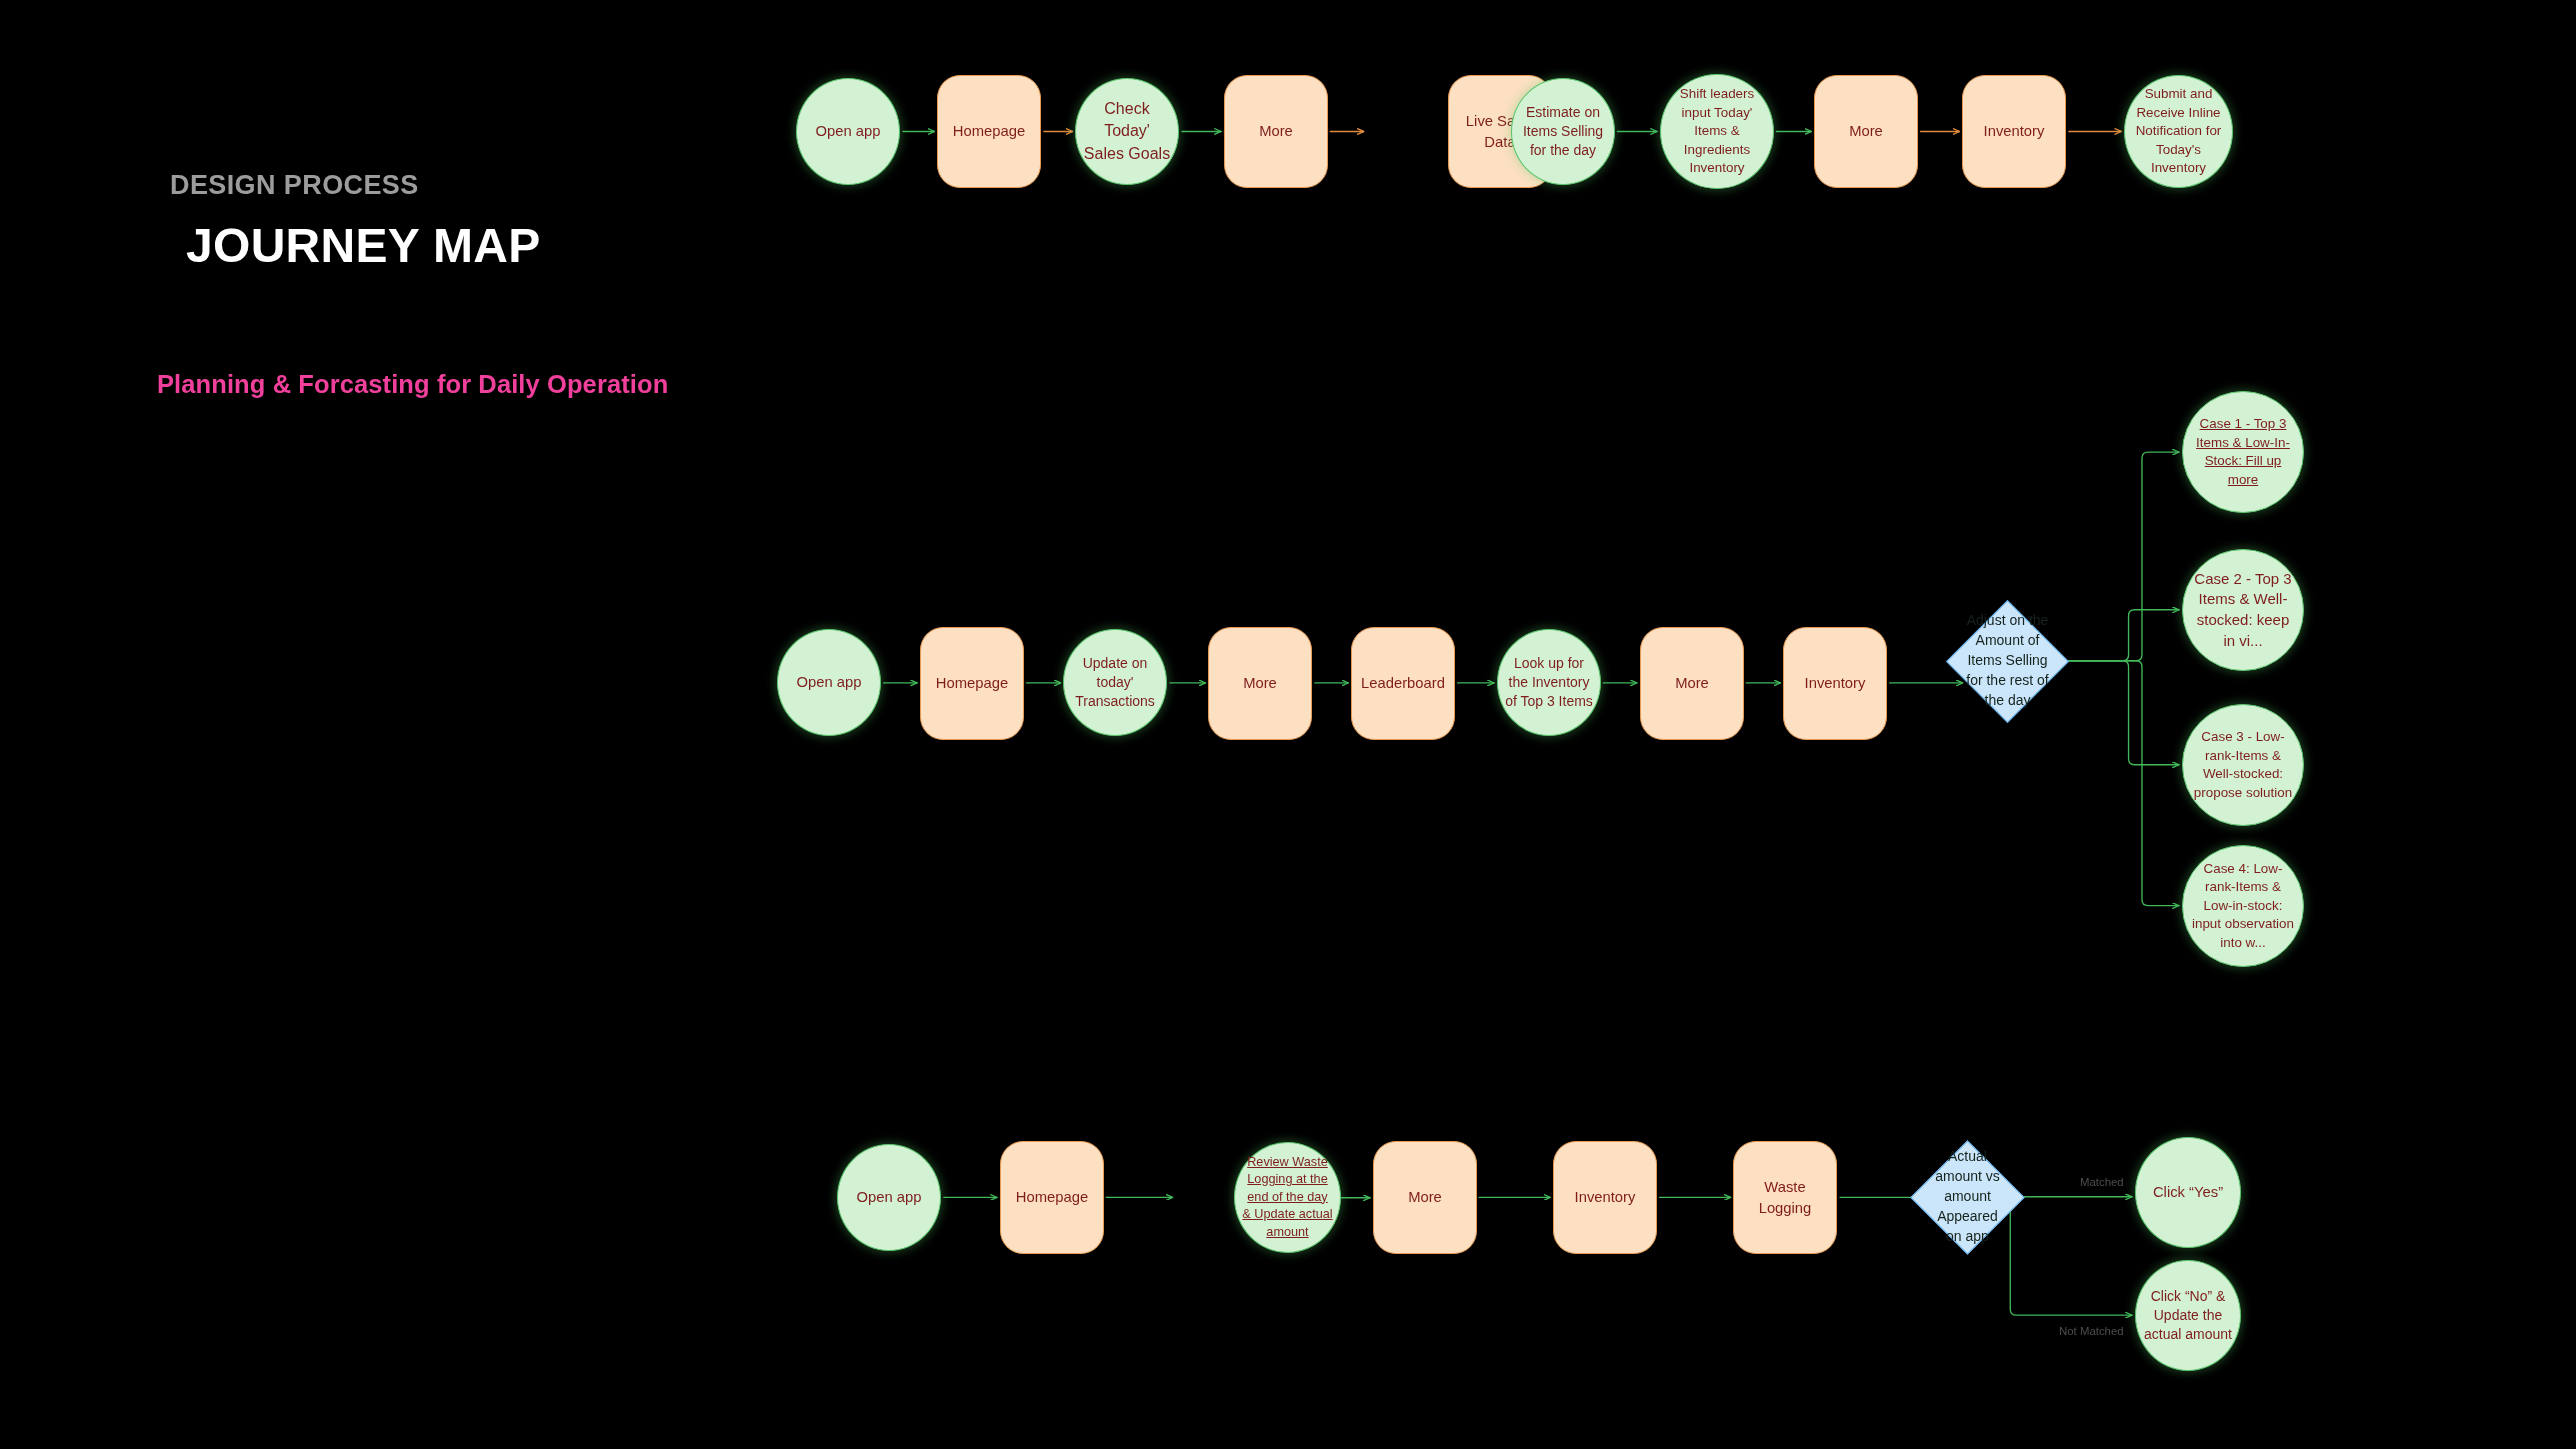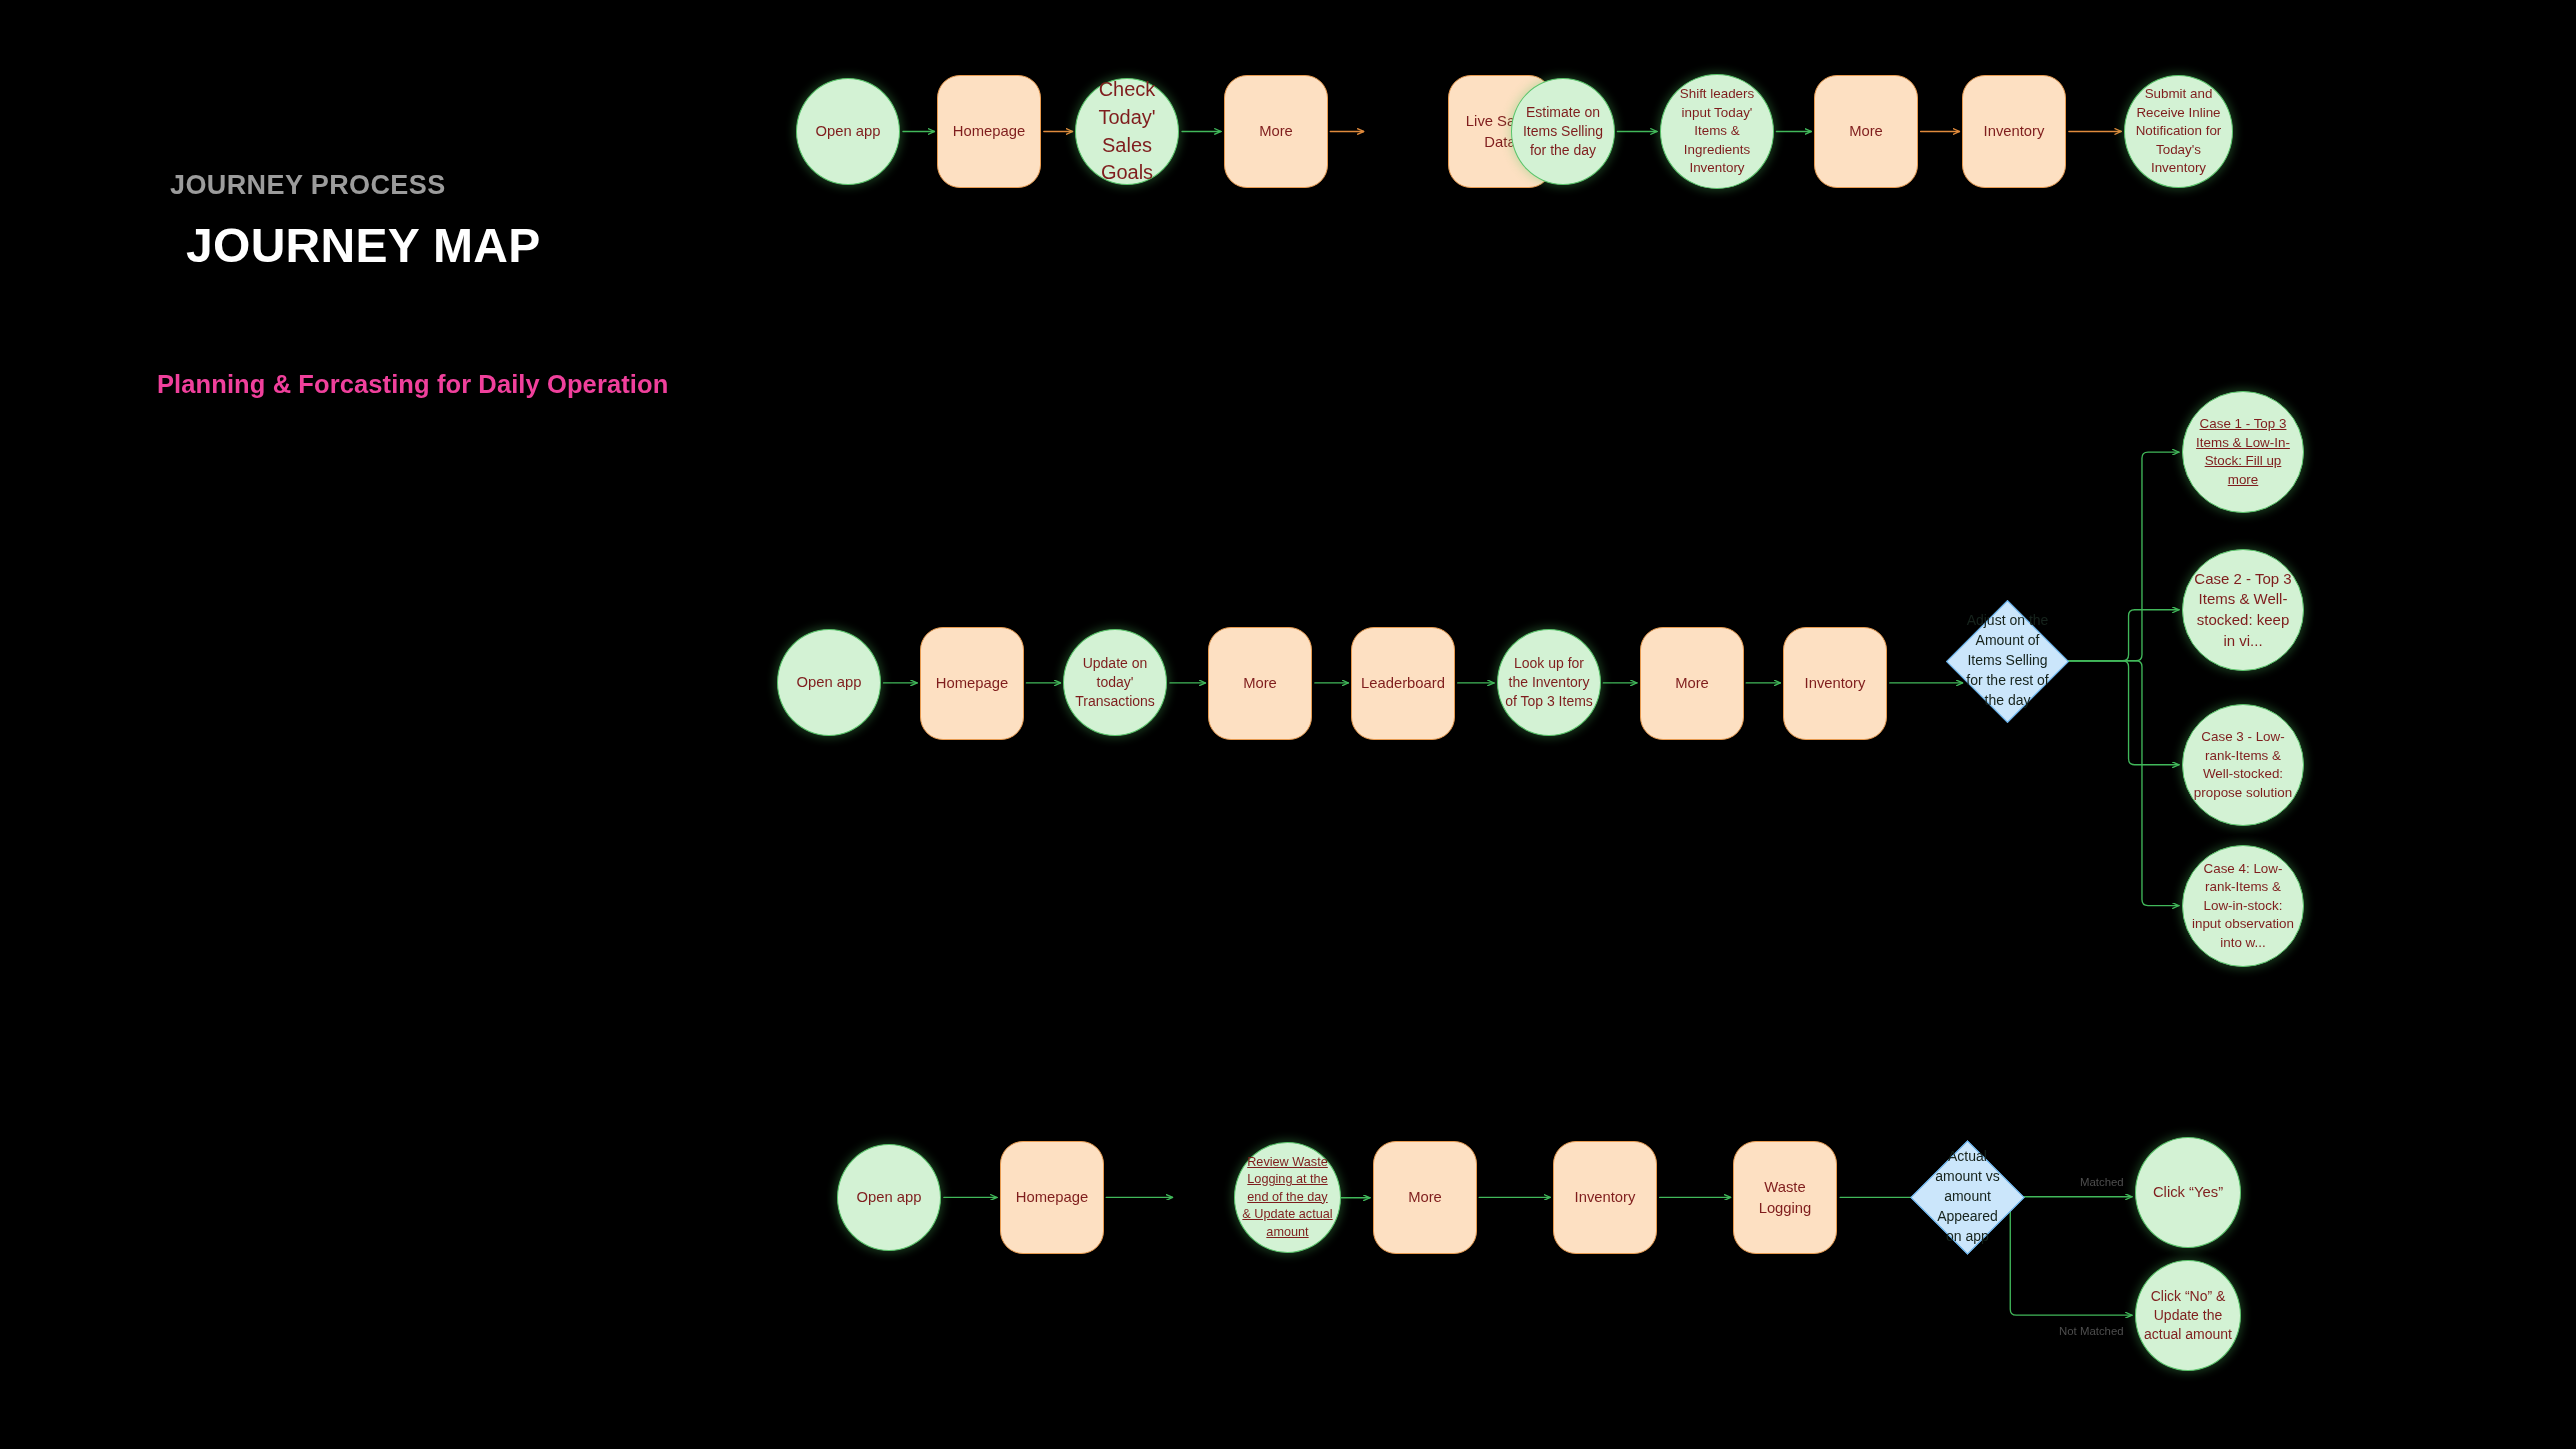--- a/index.html
+++ b/index.html
@@ -80,21 +80,21 @@
     font-size: 11.4px;
     white-space: nowrap;
   }
 </style>
 </head>
 <body>
 
 <div id="canvas">
 
   <div id="title-block">
-    <p class="eyebrow">JOURNEY PROCESS</p>
+    <p class="eyebrow">DESIGN PROCESS</p>
     <h1 class="main-title">JOURNEY MAP</h1>
   </div>
   <p class="subtitle">Planning &amp; Forcasting for Daily Operation</p>
 
   <svg id="edges" viewBox="0 0 3840 2160">
     <defs>
       <marker id="ag" markerWidth="11" markerHeight="9" refX="10" refY="4.5" orient="auto" markerUnits="userSpaceOnUse">
         <path d="M0,0 L10,4.5 L0,9" fill="none" stroke="#41b85a" stroke-width="2"></path>
       </marker>
       <marker id="ao" markerWidth="11" markerHeight="9" refX="10" refY="4.5" orient="auto" markerUnits="userSpaceOnUse">
@@ -134,21 +134,21 @@
       </g>
   </svg>
 
   <div id="nodes-layer">
       <div class="node n-green" style="left: 796px; top: 78px; width: 104px; height: 107px; font-size: 14.8px;">
         <span>Open app</span>
       </div>
       <div class="node n-orange" style="left: 937px; top: 75px; width: 104px; height: 113px; font-size: 14.8px;">
         <span>Homepage</span>
       </div>
-      <div class="node n-green" style="left: 1075px; top: 78px; width: 104px; height: 107px; font-size: 20px;">
+      <div class="node n-green" style="left: 1075px; top: 78px; width: 104px; height: 107px; font-size: 16px;">
         <span>Check Today' Sales Goals</span>
       </div>
       <div class="node n-orange" style="left: 1224px; top: 75px; width: 104px; height: 113px; font-size: 14.8px;">
         <span>More</span>
       </div>
       <div class="node n-orange" style="left: 1448px; top: 75px; width: 104px; height: 113px; font-size: 14.8px;">
         <span>Live Sales Data</span>
       </div>
       <div class="node n-green" style="left: 1511px; top: 78px; width: 104px; height: 107px; font-size: 14px;">
         <span>Estimate on Items Selling for the day</span>

